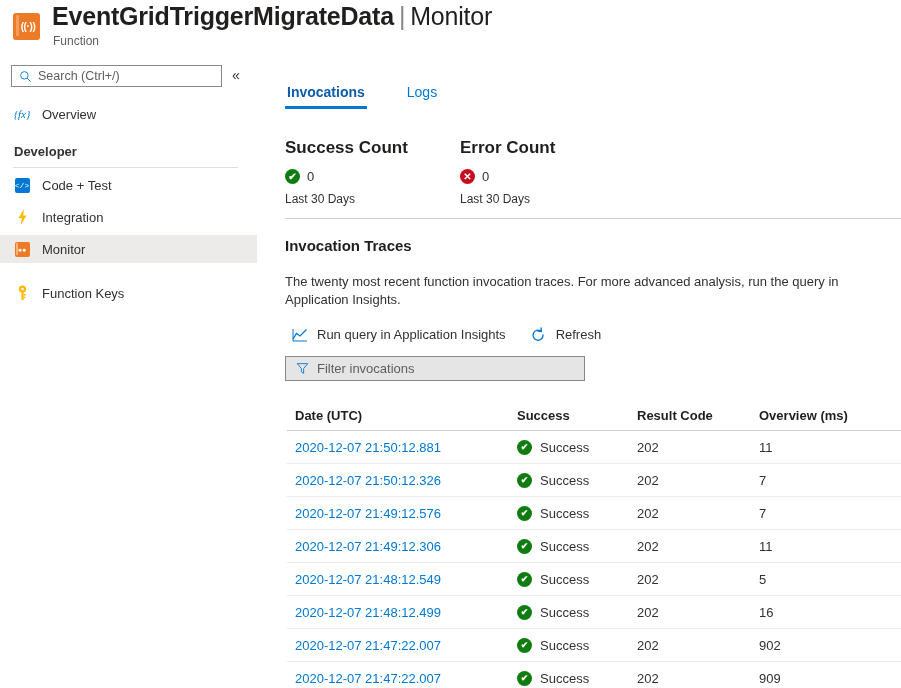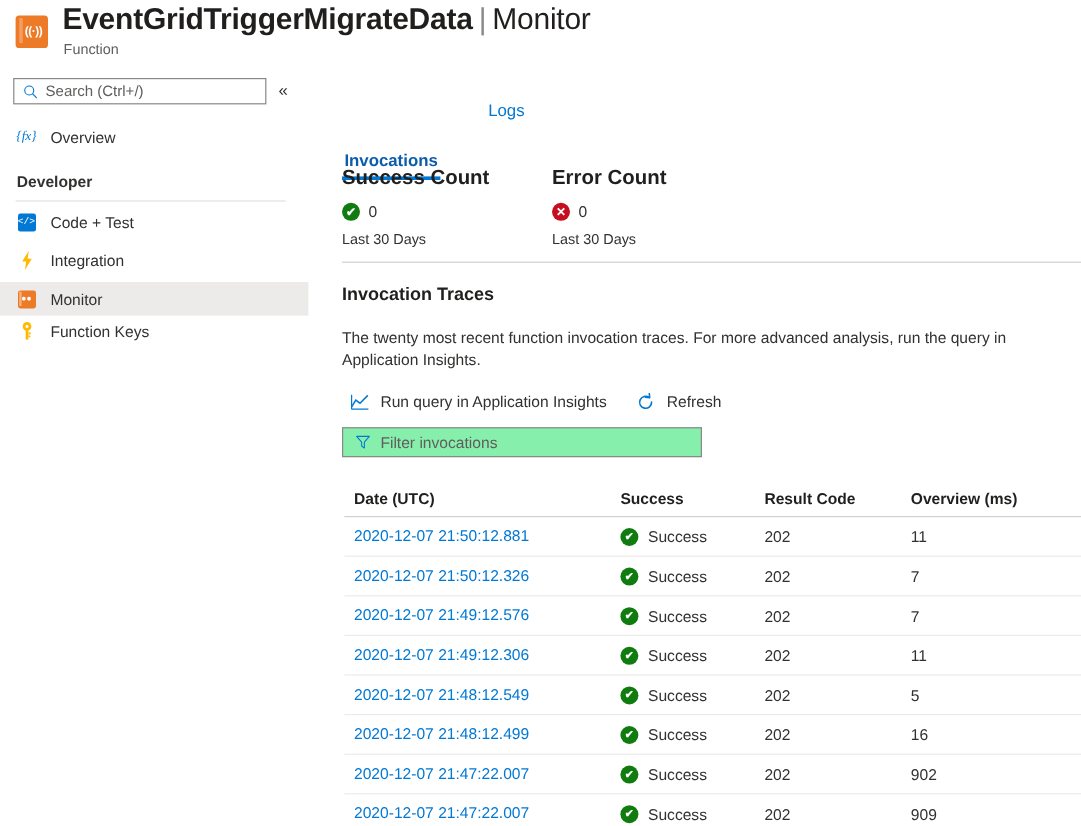--- a/index.html
+++ b/index.html
@@ -91,21 +91,21 @@
   .ico-monitor .spine2 { position:absolute; left:1.5px; top:1px; bottom:2px; width:2px; background:#f7b27a; }
 
   
   .main { position: absolute; left: 275px; top: 58px; width: 626px; height: 630px; }
 
   .tabs { position: absolute; left: 10px; top: 26px; display: flex; }
   .tab {
     font-size: 14px; color: #0078d4; padding: 0 2px 9px 2px;
     margin-right: 38px; cursor: pointer; position: relative;
   }
-  .tab.active { font-weight: 600; color: #0b5cab; margin-top: 41px; }
+  .tab.active { font-weight: 600; color: #0b5cab; }
   .tab.active::after {
     content:""; position:absolute; left:0; right:0; bottom:0;
     height: 3px; background: #0078d4;
   }
 
   .metrics { position: absolute; left: 10px; top: 80px; width: 600px; }
   .metric { position: absolute; top: 0; }
   .metric .m-title { font-size: 17px; font-weight: 600; color: #201f1e; }
   .metric .m-val-row { display: flex; align-items: center; margin-top: 11px; }
   .metric .m-val { font-size: 13px; color: #323130; margin-left: 7px; }
@@ -130,21 +130,21 @@
   }
 
   .cmdbar { position: absolute; left: 16px; display: flex; align-items: center; }
   .cmd { display: flex; align-items: center; cursor: pointer; margin-right: 24px; }
   .cmd .c-ico { width: 17px; height: 17px; display:flex; align-items:center; justify-content:center; margin-right: 9px; }
   .cmd .c-lbl { font-size: 13px; color: #323130; }
 
   .filter-wrap { position: absolute; left: 10px; width: 300px; height: 25px; }
   .filter-box {
     width: 100%; height: 100%; box-sizing: border-box;
-    border: 1px solid #8a8886; background: #86efac;
+    border: 1px solid #8a8886; background: #e5e5e5;
     display: flex; align-items: center;
   }
   .filter-box .f-ico { margin: 0 8px 0 10px; display:flex; }
   .filter-box .f-txt { font-size: 13px; color: #605e5c; }
 
   
   .table { position: absolute; left: 12px; top: 342px; width: 614px; }
   .trow { display: flex; align-items: center; height: 32px; border-bottom: 1px solid #edebe9; }
   .trow.head { height: 30px; border-bottom: 1px solid #d2d0ce; }
   .c-date { width: 230px; padding-left: 8px; box-sizing: border-box; }
@@ -221,21 +221,21 @@
       <span class="lbl">Integration</span>
     </div>
 
     <div class="nav-item selected" style="top:177px;">
       <span class="ico">
         <span class="ico-monitor"><span class="spine2"></span>●●</span>
       </span>
       <span class="lbl">Monitor</span>
     </div>
 
-    <div class="nav-item" style="top:204px;">
+    <div class="nav-item" style="top:221px;">
       <span class="ico">
         <svg width="11" height="16" viewBox="0 0 10 16">
           <circle cx="5" cy="4" r="3.6" fill="#ffb900"></circle>
           <circle cx="5" cy="4" r="1.3" fill="#ffffff"></circle>
           <rect x="3.9" y="6.5" width="2.2" height="8.5" fill="#ffb900"></rect>
           <rect x="6.1" y="9" width="2" height="1.6" fill="#ffb900"></rect>
           <rect x="6.1" y="11.6" width="1.7" height="1.5" fill="#ffb900"></rect>
         </svg>
       </span>
       <span class="lbl">Function Keys</span>

